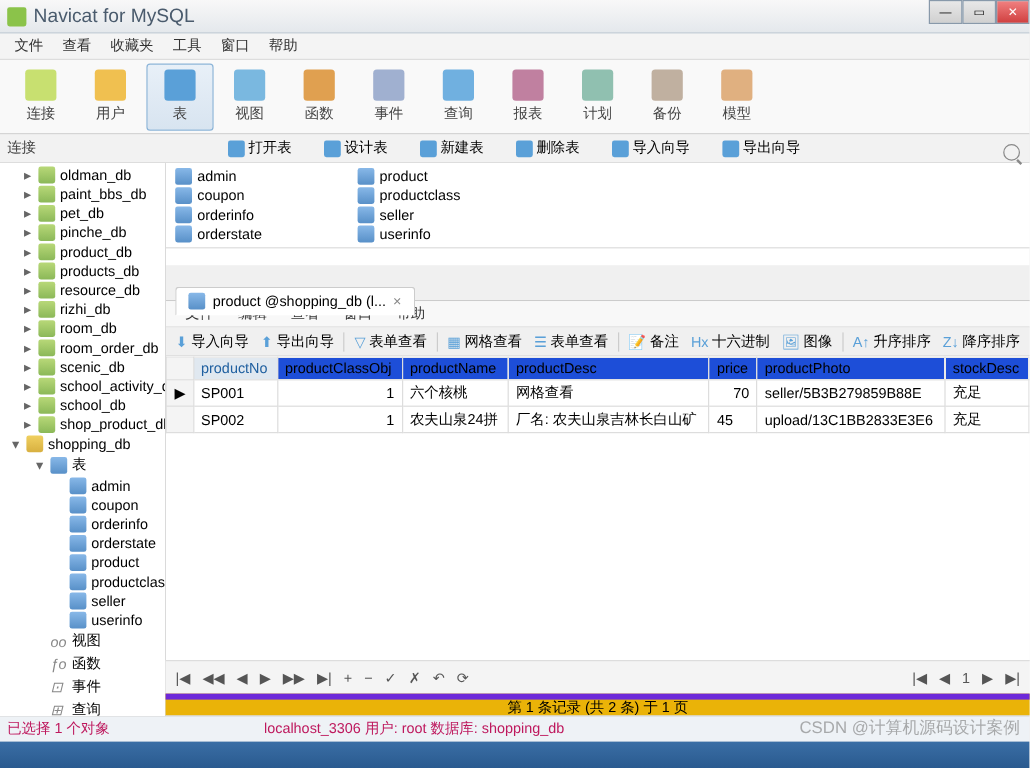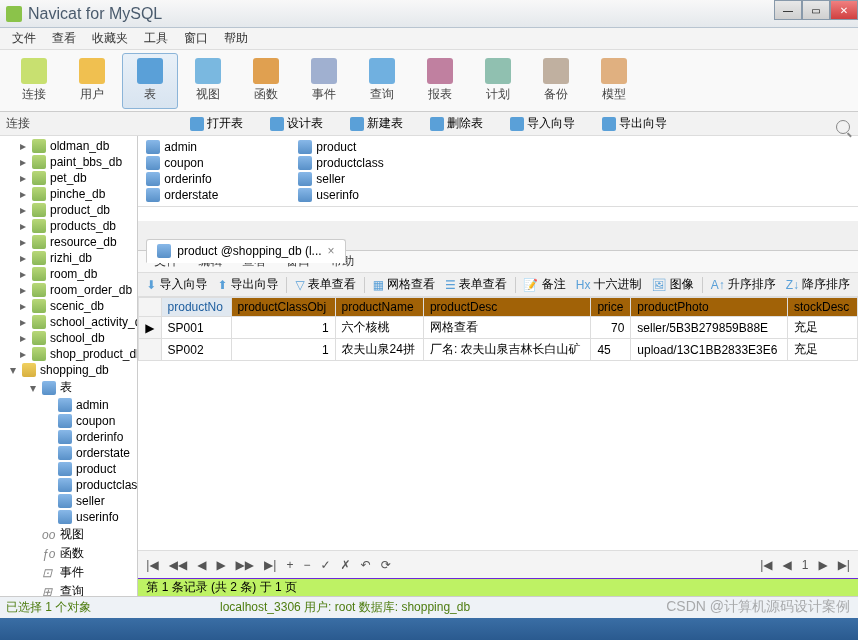--- a/index.html
+++ b/index.html
@@ -36,27 +36,27 @@
 .tab-bar { display: flex; align-items: flex-end; background: #f0f0f0; height: 30px; padding-left: 8px; border-bottom: 1px solid #ccc; margin-top: 14px; }
 .tab { background: #fff; border: 1px solid #ccc; border-bottom: 1px solid #fff; padding: 4px 10px; display: flex; align-items: center; gap: 6px; border-radius: 3px 3px 0 0; position: relative; top: 13px; }
 .tab .close { color: #888; cursor: pointer; }
 .sub-menu { height: 22px; background: #f8f8f8; display: flex; align-items: center; padding: 0 8px; gap: 4px; border-bottom: 1px solid #ddd; }
 .sub-tool { height: 24px; background: #f0f0f0; display: flex; align-items: center; padding: 0 4px; border-bottom: 1px solid #ddd; gap: 2px; flex-wrap: nowrap; }
 .sub-tool-item { display: flex; align-items: center; gap: 3px; padding: 2px 4px; cursor: pointer; white-space: nowrap; }
 .sep { width: 1px; height: 16px; background: #ccc; margin: 0 2px; }
 .data-table { flex: 1; overflow: auto; background: #fff; }
 table { border-collapse: collapse; width: 100%; }
 th, td { border: 1px solid #ddd; padding: 2px 6px; text-align: left; font-size: 12px; height: 18px; white-space: nowrap; overflow: hidden; }
-th { background: #a16207; font-weight: normal; }
+th { background: #1d4ed8; font-weight: normal; }
 th.sel { background: #e0e8f0; color: #2060a0; }
 .row-marker { width: 10px; text-align: center; background: #f4f4f4; }
 .nav-bar { height: 28px; background: #f4f4f4; border-top: 1px solid #ddd; display: flex; align-items: center; padding: 0 6px; justify-content: space-between; }
 .nav-btns { display: flex; gap: 6px; }
 .nav-btn { cursor: pointer; color: #555; padding: 2px; }
-.status-bar { height: 22px; background: #eef2f6; border-top: 1px solid #ccc; display: flex; align-items: center; padding: 0 6px; font-size: 12px; color: #4d7c0f; justify-content: space-between; }
+.status-bar { height: 22px; background: #eef2f6; border-top: 1px solid #ccc; display: flex; align-items: center; padding: 0 6px; font-size: 12px; color: #be185d; justify-content: space-between; }
 .taskbar { height: 22px; background: linear-gradient(#3a6ea5,#2a5a8f); }
 .watermark { position: absolute; right: 8px; bottom: 24px; color: rgba(120,120,120,0.6); font-size: 14px; pointer-events: none; }
 .search-icon { position: absolute; right: 8px; top: 120px; width: 14px; height: 14px; border: 1.5px solid #888; border-radius: 50%; }
 .search-icon::after { content:''; position: absolute; width: 5px; height: 1.5px; background: #888; transform: rotate(45deg); bottom: -2px; right: -3px; }
 </style>
 </head>
 <body>
 
 <div class="title-bar">
   <div class="app-icon"></div>
@@ -439,21 +439,21 @@
         <span class="nav-btn">⟳</span>
       </div>
       <div class="nav-btns">
         <span class="nav-btn">|◀</span>
         <span class="nav-btn">◀</span>
         <span class="nav-btn">1</span>
         <span class="nav-btn">▶</span>
         <span class="nav-btn">▶|</span>
       </div>
     </div>
-    <div style="height:18px;background:#bef264;border-top:1px solid #6d28d9;display:flex;justify-content:flex-start;padding:0 8px;align-items:center;">
+    <div style="height:18px;background:#eab308;border-top:5px solid #6d28d9;display:flex;justify-content:center;padding:0 8px;align-items:center;">
       <span>第 1 条记录 (共 2 条) 于 1 页</span>
     </div>
   </div>
 </div>
 
 <div class="status-bar">
   <span>已选择 1 个对象</span>
   <span style="position:absolute;left:220px">localhost_3306   用户: root   数据库: shopping_db</span>
 </div>
 <div class="taskbar"></div>

